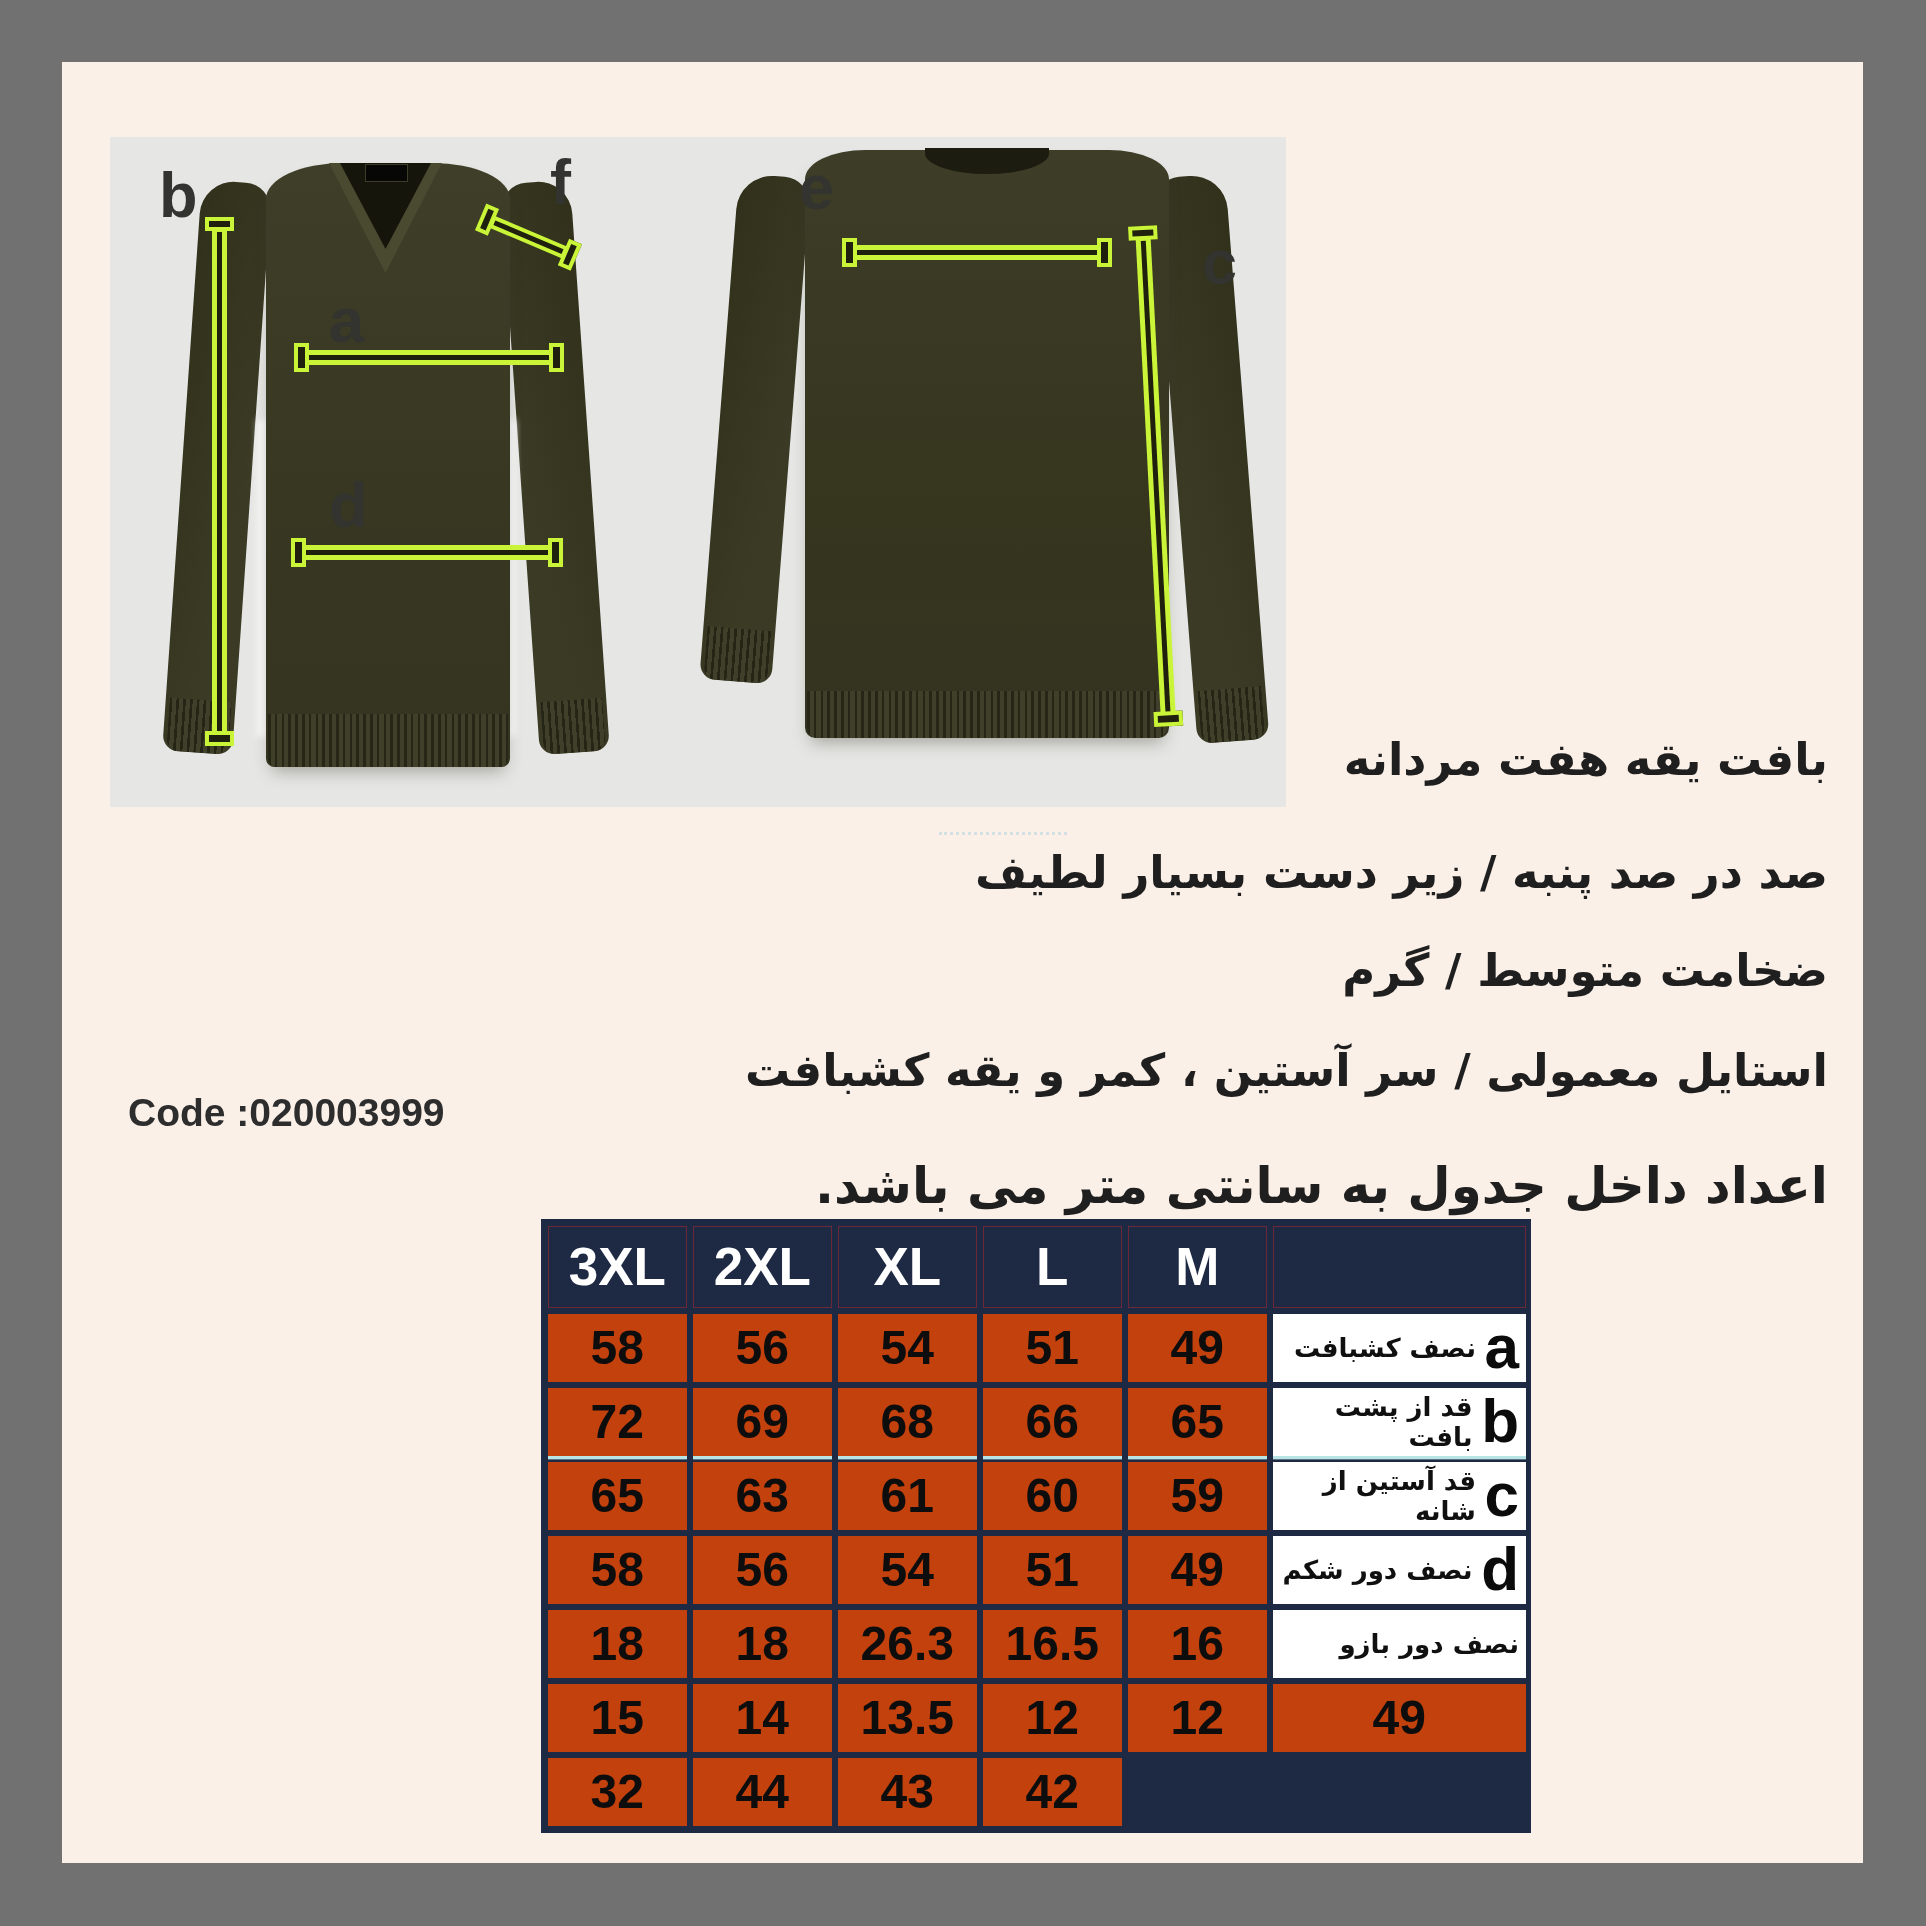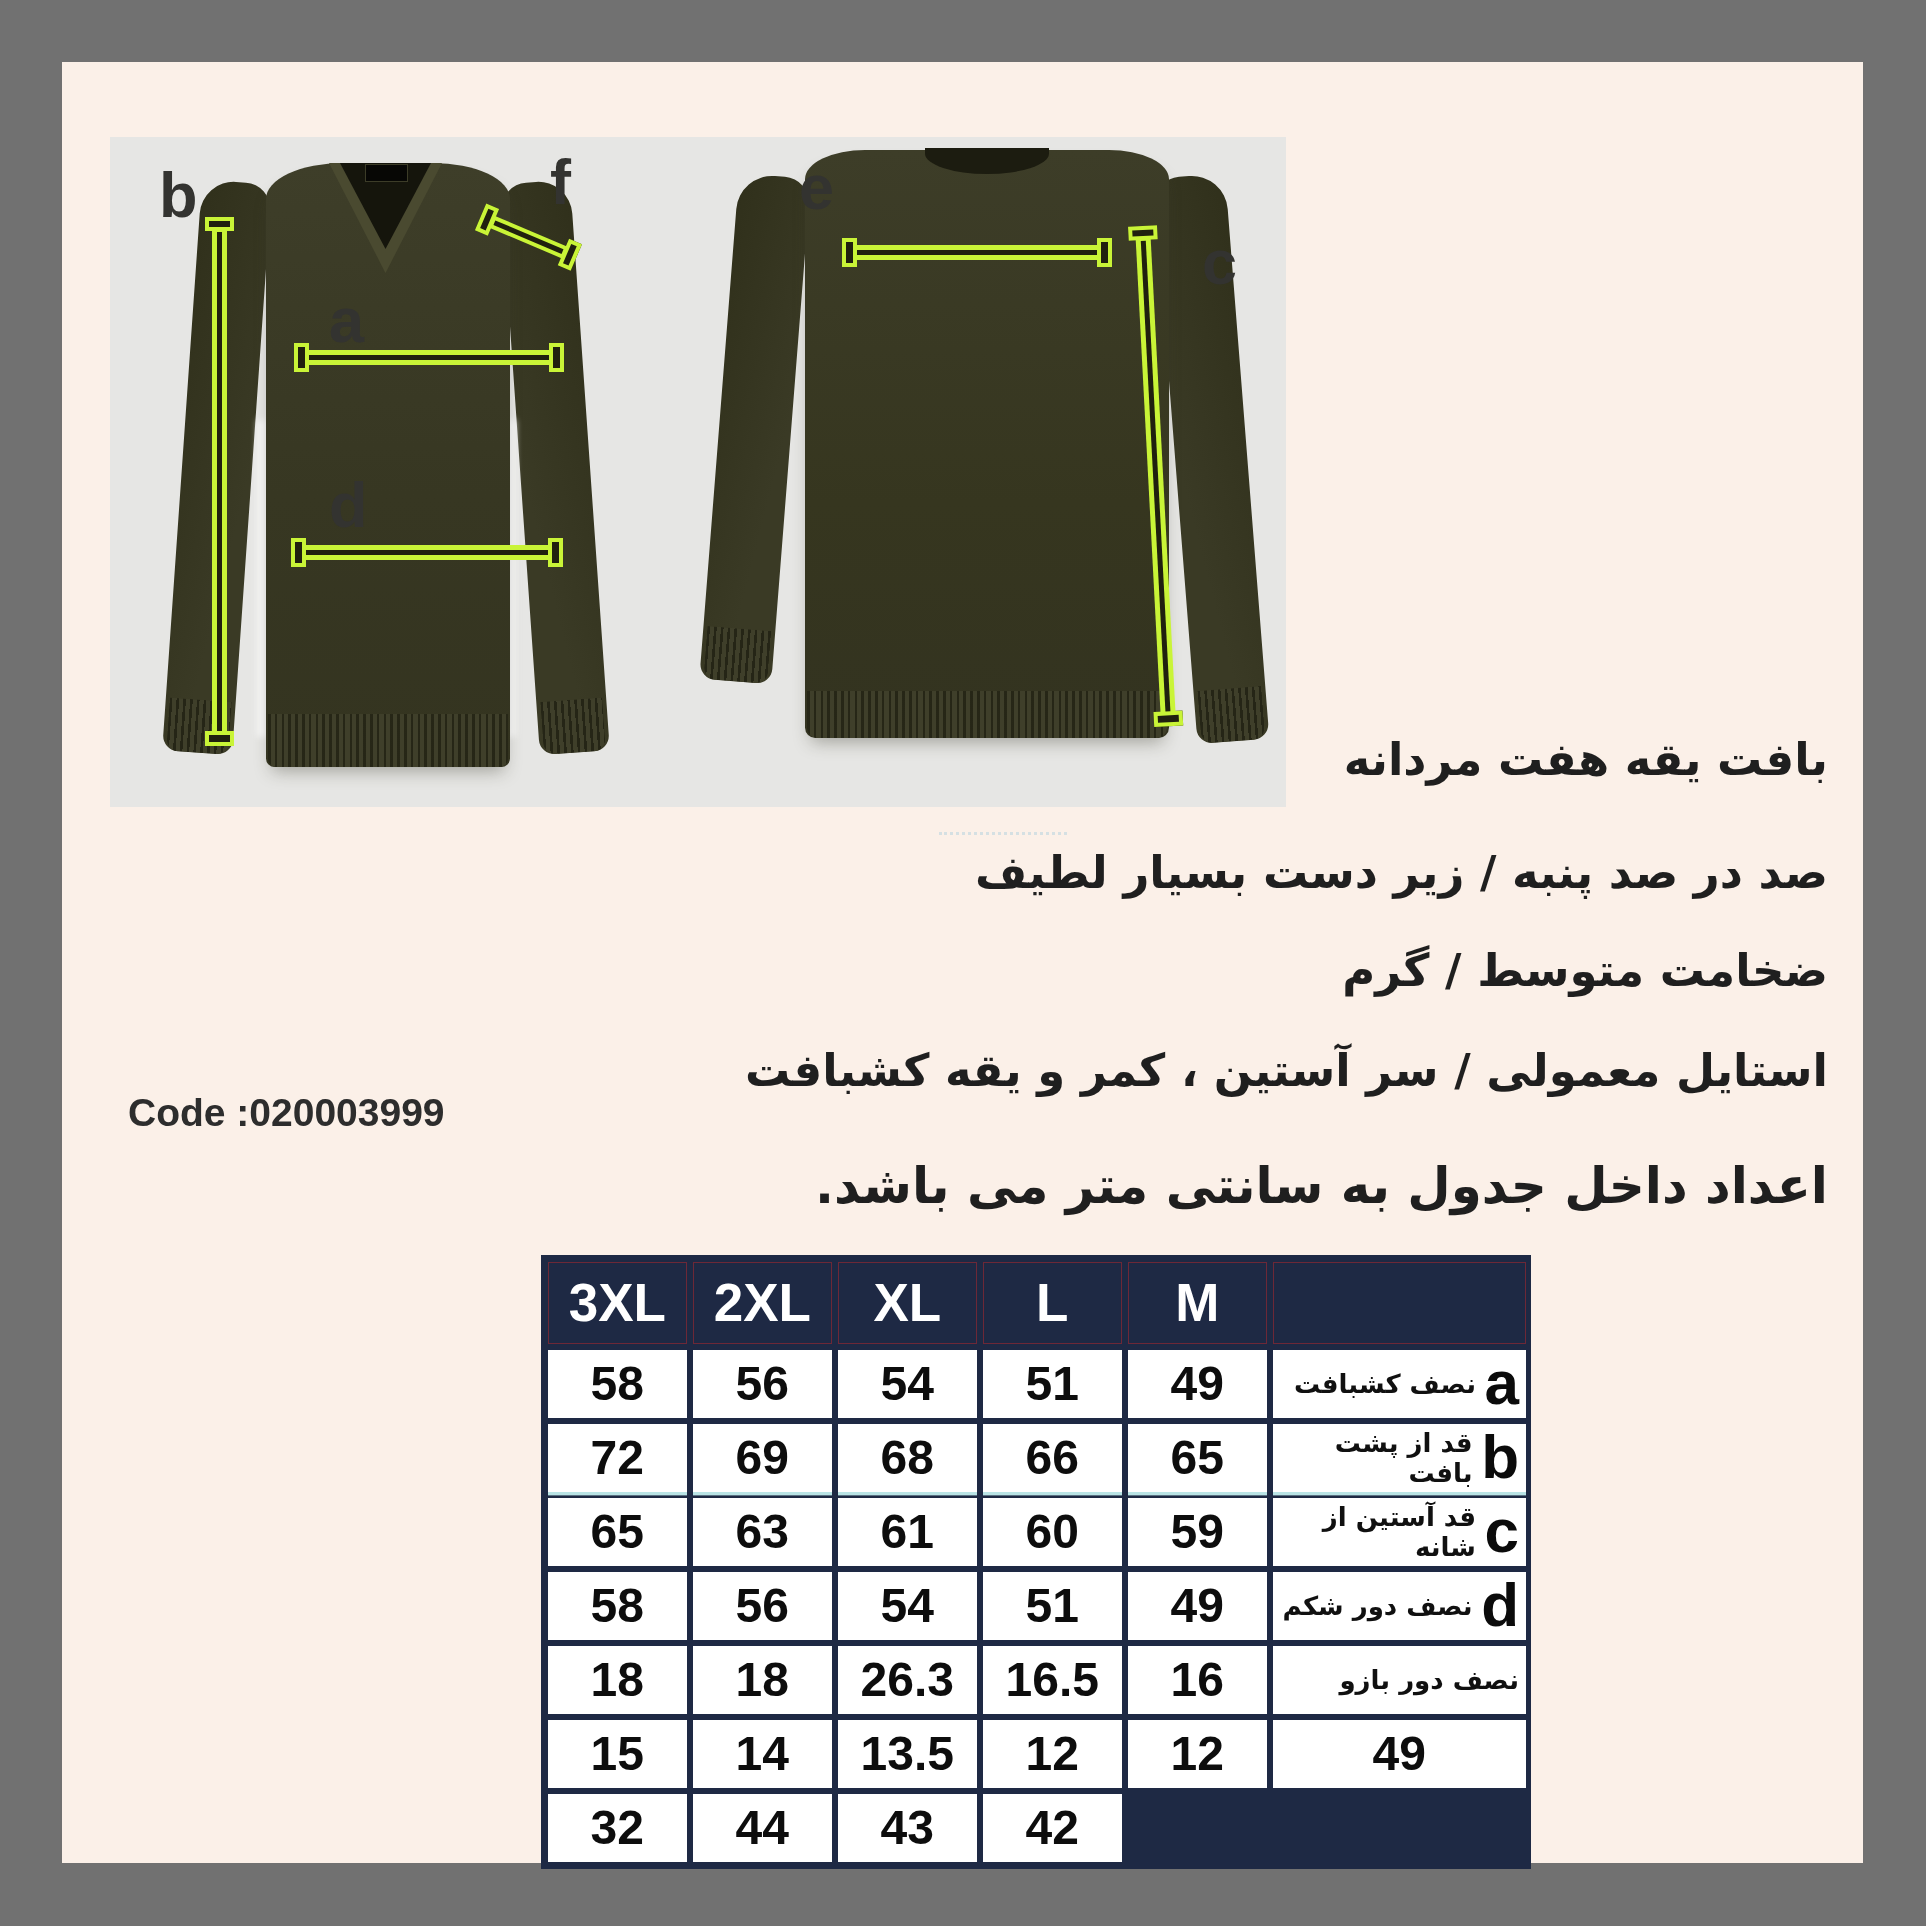--- a/index.html
+++ b/index.html
@@ -58,24 +58,24 @@
      font-family:"DejaVu Sans",sans-serif;font-weight:bold;font-size:45px;white-space:nowrap;}
   .code-line{position:absolute;left:128px;top:1091px;color:#2d2d2d;font-weight:bold;font-size:39px;
      font-family:"Liberation Sans",sans-serif;}
   .table-note{position:absolute;right:98px;top:1157px;direction:rtl;color:#1f1f1f;
      font-family:"DejaVu Sans",sans-serif;font-weight:bold;font-size:50px;}
   .dots-artifact{position:absolute;left:939px;top:832px;width:128px;border-top:3.4px dotted #ccdde2;opacity:.8;}
 
   
   #size-grid{position:absolute;left:541px;top:1219px;width:990px;box-sizing:border-box;
      background:#1e2944;padding:6.8px;display:grid;
-     grid-template-columns:repeat(5,139px) 253px;grid-template-rows:82px;grid-auto-rows:68px;gap:6px;margin-top:36px;}
+     grid-template-columns:repeat(5,139px) 253px;grid-template-rows:82px;grid-auto-rows:68px;gap:6px;}
   .hcell{border:1.7px solid #6d2837;color:#ffffff;font-weight:bold;font-size:53px;
      display:flex;align-items:center;justify-content:center;font-family:"Liberation Sans",sans-serif;}
-  .vcell{background:#ffffff;color:#0d0d0d;font-weight:bold;font-size:48px;
+  .vcell{background:#c2410c;color:#0d0d0d;font-weight:bold;font-size:48px;
      display:flex;align-items:center;justify-content:center;font-family:"Liberation Sans",sans-serif;}
   .lcell{background:#ffffff;display:flex;align-items:center;gap:8.6px;padding:0 6.8px 0 5.1px;direction:rtl;}
   .lcell .letter{direction:ltr;unicode-bidi:embed;font-size:62px;font-weight:bold;line-height:.85;
      color:#0b0b0b;font-family:"Liberation Sans",sans-serif;}
   .lcell .ptext{font-size:26px;font-weight:bold;color:#101010;font-family:"DejaVu Sans",sans-serif;}
   .row-b{box-shadow:0 3.4px 0 0 #b9e4e6;}
 </style>
 </head>
 <body>
 

